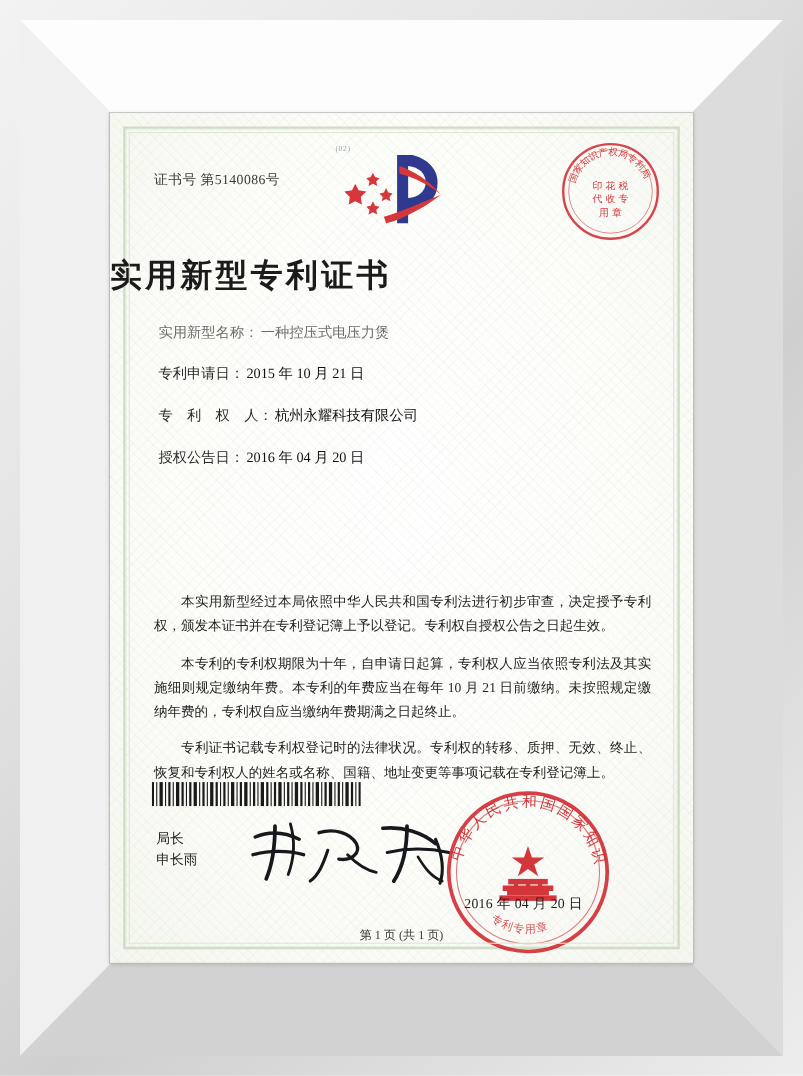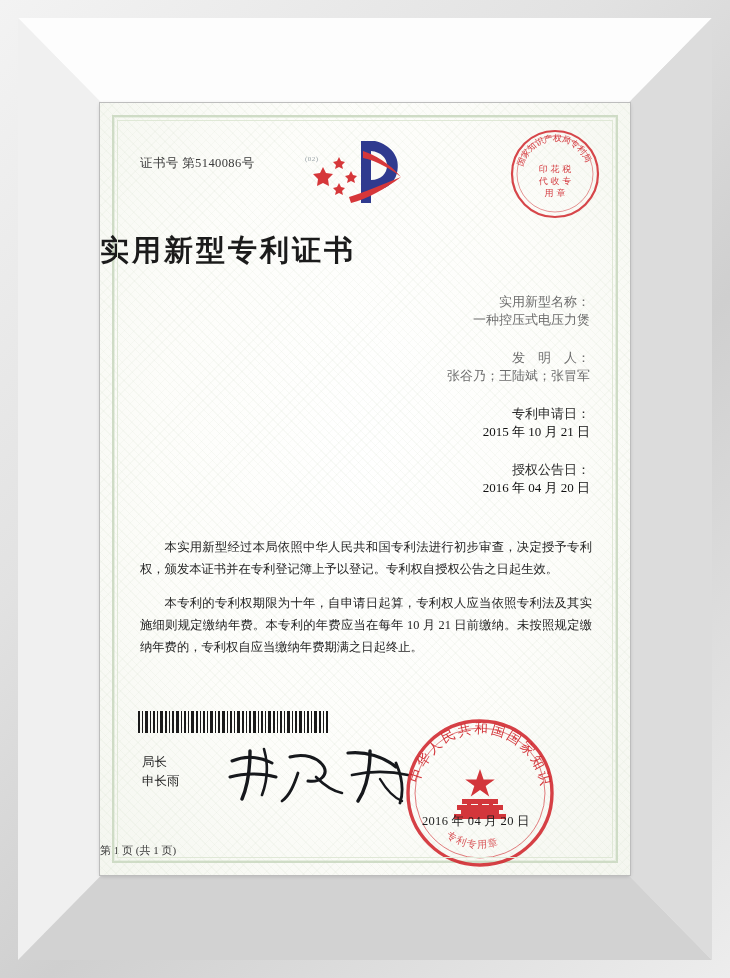--- a/index.html
+++ b/index.html
@@ -87,21 +87,21 @@
     letter-spacing: 0.4px;
   }
 
   .logo {
     position: absolute;
     left: 205px; top: 30px;
     width: 120px; height: 78px;
   }
   .tiny-label {
     position: absolute;
-    left: 205px; top: 52px;
+    left: 205px; top: 28px;
     font-size: 7px;
     color: #9aa3a8;
     letter-spacing: 0.5px;
   }
 
   .red-seal-top {
     position: absolute;
     right: 28px; top: 24px;
     width: 94px; height: 94px;
   }
@@ -120,25 +120,24 @@
 
   
   .fields {
     position: absolute;
     left: 44px;
     top: 190px;
     width: 446px;
   }
   .field-row {
     display: flex;
-    align-items: flex-end;
+    align-items: flex-start;
     margin-bottom: 20px;
     font-size: 13px;
     color: #2b2b2b;
-    flex-direction: column;
   }
   .field-label {
     white-space: pre;
     color: #2b2b2b;
   }
   .field-value {
     margin-left: 2px;
     color: #111;
   }
   .field-row.gray .field-label,
@@ -194,20 +193,21 @@
     left: 322px;
     top: 710px;
     font-size: 12.5px;
     color: #1d1d1d;
     letter-spacing: 0.3px;
   }
   .page-foot {
     position: absolute;
     left: 0; right: 0;
     top: 740px;
+    text-align: center;
     font-size: 11px;
     color: #3a3a3a;
   }
 </style>
 </head>
 <body>
 
 <div class="frame-outer">
   <div class="bev">
     <span class="t"></span>
@@ -256,37 +256,38 @@
         </svg>
       </div>
 
       <div class="title">实用新型专利证书</div>
 
       <div class="fields">
         <div class="field-row gray">
           <span class="field-label">实用新型名称：</span>
           <span class="field-value">一种控压式电压力煲</span>
         </div>
-        <div class="field-row gray">
-          <span class="field-label">发　明　人：</span>
-          <span class="field-value">张谷乃；王陆斌；张冒军</span>
-        </div>
         <div class="field-row">
           <span class="field-label">专利申请日：</span>
           <span class="field-value">2015 年 10 月 21 日</span>
         </div>
         <div class="field-row">
+          <span class="field-label">专　利　权　人：</span>
+          <span class="field-value">杭州永耀科技有限公司</span>
+        </div>
+        <div class="field-row">
           <span class="field-label">授权公告日：</span>
           <span class="field-value">2016 年 04 月 20 日</span>
         </div>
       </div>
 
       <div class="body-text">
         <p>本实用新型经过本局依照中华人民共和国专利法进行初步审查，决定授予专利权，颁发本证书并在专利登记簿上予以登记。专利权自授权公告之日起生效。</p>
         <p>本专利的专利权期限为十年，自申请日起算，专利权人应当依照专利法及其实施细则规定缴纳年费。本专利的年费应当在每年 10 月 21 日前缴纳。未按照规定缴纳年费的，专利权自应当缴纳年费期满之日起终止。</p>
+        <p>专利证书记载专利权登记时的法律状况。专利权的转移、质押、无效、终止、恢复和专利权人的姓名或名称、国籍、地址变更等事项记载在专利登记簿上。</p>
       </div>
 
       <div class="barcode">
         <svg viewBox="0 0 190 22" width="190" height="22" preserveAspectRatio="none" aria-hidden="true">
           <g fill="#1a1a1a">
             <rect x="0" y="0" width="2" height="22"></rect>
               <rect x="4" y="0" width="1" height="22"></rect>
             <rect x="7" y="0" width="3" height="22"></rect>
               <rect x="12" y="0" width="1" height="22"></rect>
             <rect x="15" y="0" width="2" height="22"></rect>

